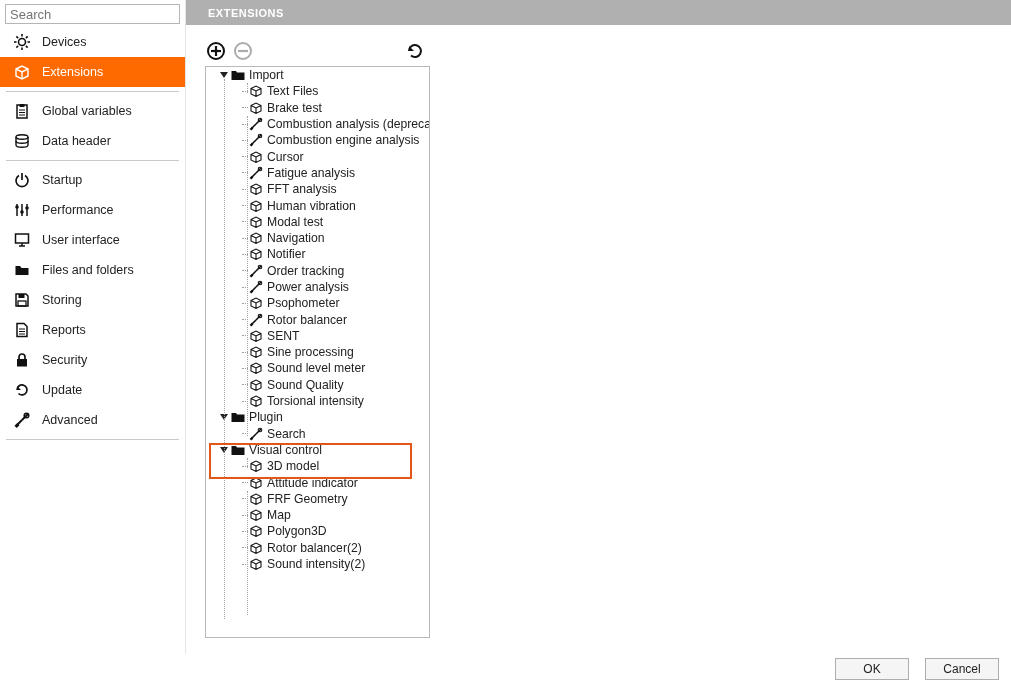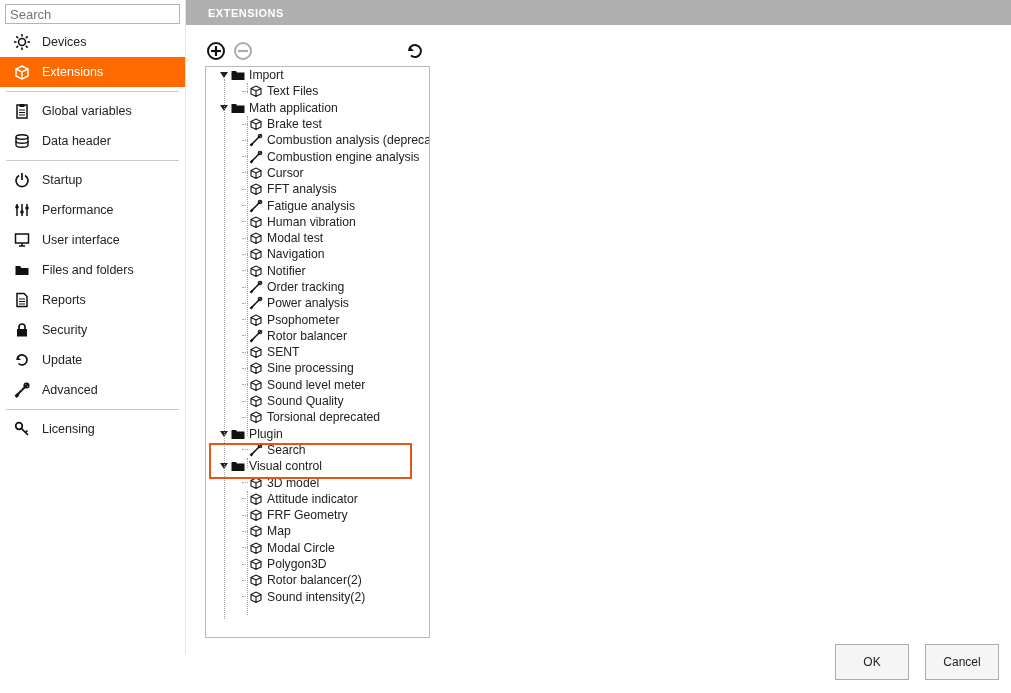--- a/index.html
+++ b/index.html
@@ -163,21 +163,21 @@
 
   .footer-buttons {
     position: absolute;
     right: 12px;
     bottom: 13px;
     display: flex;
     gap: 16px;
   }
   .btn {
     width: 74px;
-    height: 36px;
+    height: 22px;
     border: 1px solid #adadad;
     background: #f5f5f5;
     font-size: 12px;
     display: flex;
     align-items: center;
     justify-content: center;
     cursor: pointer;
   }
 
   
@@ -289,20 +289,30 @@
         <span class="nicon">
           <svg width="18" height="18">
             <path d="M2.5 5 L7 5 L8.5 7 L15.5 7 L15.5 14 L2.5 14 Z" fill="#111"></path>
           </svg>
         </span>
         <span>Files and folders</span>
       </div>
       <div class="nav-item nav-heavy">
         <span class="nicon">
           <svg width="18" height="18">
+            <path d="M3 3 L13 3 L15 5 L15 15 L3 15 Z" stroke="#111" stroke-width="1.5" fill="none"></path>
+            <rect x="5.5" y="3" width="6" height="4" fill="#111"></rect>
+            <rect x="5" y="10" width="8" height="5" stroke="#111" stroke-width="1.3" fill="none"></rect>
+          </svg>
+        </span>
+        <span>Storing</span>
+      </div>
+      <div class="nav-item nav-heavy">
+        <span class="nicon">
+          <svg width="18" height="18">
             <path d="M4 2.5 L11 2.5 L14 5.5 L14 15.5 L4 15.5 Z" stroke="#111" stroke-width="1.5" fill="none"></path>
             <line x1="6" y1="8" x2="12" y2="8" stroke="#111"></line>
             <line x1="6" y1="10.5" x2="12" y2="10.5" stroke="#111"></line>
             <line x1="6" y1="13" x2="12" y2="13" stroke="#111"></line>
           </svg>
         </span>
         <span>Reports</span>
       </div>
       <div class="nav-item nav-heavy">
         <span class="nicon">
@@ -327,30 +337,20 @@
           <svg width="18" height="18">
             <path d="M3 15 L9 9" stroke="#111" stroke-width="2"></path>
             <path d="M15 3 L9 9" stroke="#111" stroke-width="2"></path>
             <circle cx="13.5" cy="4.5" r="2.3" stroke="#111" stroke-width="1.5" fill="none"></circle>
             <rect x="2" y="13" width="4" height="3" transform="rotate(-45 4 14.5)" fill="#111"></rect>
           </svg>
         </span>
         <span>Advanced</span>
       </div>
       <div class="divider"></div>
-      <div class="nav-item nav-heavy">
-        <span class="nicon">
-          <svg width="18" height="18">
-            <circle cx="6" cy="6" r="3.3" stroke="#111" stroke-width="1.7" fill="none"></circle>
-            <line x1="8.3" y1="8.3" x2="15" y2="15" stroke="#111" stroke-width="1.7"></line>
-            <line x1="12.5" y1="12.5" x2="14.5" y2="10.5" stroke="#111" stroke-width="1.7"></line>
-          </svg>
-        </span>
-        <span>Licensing</span>
-      </div>
     </div>
 </div>
 
 <div class="header-strip">
   <span>EXTENSIONS</span>
 </div>
 
 <div class="panel-tools">
   <div class="tool-btn">
     <svg width="20" height="20">
@@ -393,260 +393,247 @@
       <div class="guide" style="left: 41px; top: 16.3px; height: 10.15px;"></div>
       <div class="tree-row indent2">
         <span class="tick"></span>
         <span class="cicon">
           <svg width="14" height="14">
             <path d="M2 4.5 L7 2 L12 4.5 L12 10 L7 12.5 L2 10 Z M2 4.5 L7 7 L12 4.5 M7 7 L7 12.5" stroke="#111" stroke-width="1.1" fill="none"></path>
           </svg>
         </span>
         <span>Text Files</span>
       </div>
+      <div class="guide" style="left: 41px; top: 48.9px; height: 319.85px;"></div>
+      <div class="tree-row indent2">
+        <span class="tick"></span>
+        <span class="cicon">
+          <svg width="14" height="14">
+            <path d="M2 4.5 L7 2 L12 4.5 L12 10 L7 12.5 L2 10 Z M2 4.5 L7 7 L12 4.5 M7 7 L7 12.5" stroke="#111" stroke-width="1.1" fill="none"></path>
+          </svg>
+        </span>
+        <span>Brake test</span>
+      </div>
+      <div class="tree-row indent2">
+        <span class="tick"></span>
+        <span class="cicon">
+          <svg width="14" height="14">
+            <path d="M2 12 L7 7" stroke="#111" stroke-width="1.6"></path>
+            <path d="M12 2 L7 7" stroke="#111" stroke-width="1.6"></path>
+            <circle cx="11" cy="3" r="1.8" stroke="#111" stroke-width="1.1" fill="none"></circle>
+            <rect x="1" y="10.5" width="3" height="2.3" transform="rotate(-45 2.5 11.6)" fill="#111"></rect>
+          </svg>
+        </span>
+        <span>Combustion analysis (deprecated)</span>
+      </div>
+      <div class="tree-row indent2">
+        <span class="tick"></span>
+        <span class="cicon">
+          <svg width="14" height="14">
+            <path d="M2 12 L7 7" stroke="#111" stroke-width="1.6"></path>
+            <path d="M12 2 L7 7" stroke="#111" stroke-width="1.6"></path>
+            <circle cx="11" cy="3" r="1.8" stroke="#111" stroke-width="1.1" fill="none"></circle>
+            <rect x="1" y="10.5" width="3" height="2.3" transform="rotate(-45 2.5 11.6)" fill="#111"></rect>
+          </svg>
+        </span>
+        <span>Combustion engine analysis</span>
+      </div>
+      <div class="tree-row indent2">
+        <span class="tick"></span>
+        <span class="cicon">
+          <svg width="14" height="14">
+            <path d="M2 4.5 L7 2 L12 4.5 L12 10 L7 12.5 L2 10 Z M2 4.5 L7 7 L12 4.5 M7 7 L7 12.5" stroke="#111" stroke-width="1.1" fill="none"></path>
+          </svg>
+        </span>
+        <span>Cursor</span>
+      </div>
+      <div class="tree-row indent2">
+        <span class="tick"></span>
+        <span class="cicon">
+          <svg width="14" height="14">
+            <path d="M2 12 L7 7" stroke="#111" stroke-width="1.6"></path>
+            <path d="M12 2 L7 7" stroke="#111" stroke-width="1.6"></path>
+            <circle cx="11" cy="3" r="1.8" stroke="#111" stroke-width="1.1" fill="none"></circle>
+            <rect x="1" y="10.5" width="3" height="2.3" transform="rotate(-45 2.5 11.6)" fill="#111"></rect>
+          </svg>
+        </span>
+        <span>Fatigue analysis</span>
+      </div>
+      <div class="tree-row indent2">
+        <span class="tick"></span>
+        <span class="cicon">
+          <svg width="14" height="14">
+            <path d="M2 4.5 L7 2 L12 4.5 L12 10 L7 12.5 L2 10 Z M2 4.5 L7 7 L12 4.5 M7 7 L7 12.5" stroke="#111" stroke-width="1.1" fill="none"></path>
+          </svg>
+        </span>
+        <span>FFT analysis</span>
+      </div>
+      <div class="tree-row indent2">
+        <span class="tick"></span>
+        <span class="cicon">
+          <svg width="14" height="14">
+            <path d="M2 4.5 L7 2 L12 4.5 L12 10 L7 12.5 L2 10 Z M2 4.5 L7 7 L12 4.5 M7 7 L7 12.5" stroke="#111" stroke-width="1.1" fill="none"></path>
+          </svg>
+        </span>
+        <span>Human vibration</span>
+      </div>
+      <div class="tree-row indent2">
+        <span class="tick"></span>
+        <span class="cicon">
+          <svg width="14" height="14">
+            <path d="M2 4.5 L7 2 L12 4.5 L12 10 L7 12.5 L2 10 Z M2 4.5 L7 7 L12 4.5 M7 7 L7 12.5" stroke="#111" stroke-width="1.1" fill="none"></path>
+          </svg>
+        </span>
+        <span>Modal test</span>
+      </div>
+      <div class="tree-row indent2">
+        <span class="tick"></span>
+        <span class="cicon">
+          <svg width="14" height="14">
+            <path d="M2 4.5 L7 2 L12 4.5 L12 10 L7 12.5 L2 10 Z M2 4.5 L7 7 L12 4.5 M7 7 L7 12.5" stroke="#111" stroke-width="1.1" fill="none"></path>
+          </svg>
+        </span>
+        <span>Navigation</span>
+      </div>
+      <div class="tree-row indent2">
+        <span class="tick"></span>
+        <span class="cicon">
+          <svg width="14" height="14">
+            <path d="M2 4.5 L7 2 L12 4.5 L12 10 L7 12.5 L2 10 Z M2 4.5 L7 7 L12 4.5 M7 7 L7 12.5" stroke="#111" stroke-width="1.1" fill="none"></path>
+          </svg>
+        </span>
+        <span>Notifier</span>
+      </div>
+      <div class="tree-row indent2">
+        <span class="tick"></span>
+        <span class="cicon">
+          <svg width="14" height="14">
+            <path d="M2 12 L7 7" stroke="#111" stroke-width="1.6"></path>
+            <path d="M12 2 L7 7" stroke="#111" stroke-width="1.6"></path>
+            <circle cx="11" cy="3" r="1.8" stroke="#111" stroke-width="1.1" fill="none"></circle>
+            <rect x="1" y="10.5" width="3" height="2.3" transform="rotate(-45 2.5 11.6)" fill="#111"></rect>
+          </svg>
+        </span>
+        <span>Order tracking</span>
+      </div>
+      <div class="tree-row indent2">
+        <span class="tick"></span>
+        <span class="cicon">
+          <svg width="14" height="14">
+            <path d="M2 12 L7 7" stroke="#111" stroke-width="1.6"></path>
+            <path d="M12 2 L7 7" stroke="#111" stroke-width="1.6"></path>
+            <circle cx="11" cy="3" r="1.8" stroke="#111" stroke-width="1.1" fill="none"></circle>
+            <rect x="1" y="10.5" width="3" height="2.3" transform="rotate(-45 2.5 11.6)" fill="#111"></rect>
+          </svg>
+        </span>
+        <span>Power analysis</span>
+      </div>
+      <div class="tree-row indent2">
+        <span class="tick"></span>
+        <span class="cicon">
+          <svg width="14" height="14">
+            <path d="M2 4.5 L7 2 L12 4.5 L12 10 L7 12.5 L2 10 Z M2 4.5 L7 7 L12 4.5 M7 7 L7 12.5" stroke="#111" stroke-width="1.1" fill="none"></path>
+          </svg>
+        </span>
+        <span>Psophometer</span>
+      </div>
+      <div class="tree-row indent2">
+        <span class="tick"></span>
+        <span class="cicon">
+          <svg width="14" height="14">
+            <path d="M2 12 L7 7" stroke="#111" stroke-width="1.6"></path>
+            <path d="M12 2 L7 7" stroke="#111" stroke-width="1.6"></path>
+            <circle cx="11" cy="3" r="1.8" stroke="#111" stroke-width="1.1" fill="none"></circle>
+            <rect x="1" y="10.5" width="3" height="2.3" transform="rotate(-45 2.5 11.6)" fill="#111"></rect>
+          </svg>
+        </span>
+        <span>Rotor balancer</span>
+      </div>
+      <div class="tree-row indent2">
+        <span class="tick"></span>
+        <span class="cicon">
+          <svg width="14" height="14">
+            <path d="M2 4.5 L7 2 L12 4.5 L12 10 L7 12.5 L2 10 Z M2 4.5 L7 7 L12 4.5 M7 7 L7 12.5" stroke="#111" stroke-width="1.1" fill="none"></path>
+          </svg>
+        </span>
+        <span>SENT</span>
+      </div>
+      <div class="tree-row indent2">
+        <span class="tick"></span>
+        <span class="cicon">
+          <svg width="14" height="14">
+            <path d="M2 4.5 L7 2 L12 4.5 L12 10 L7 12.5 L2 10 Z M2 4.5 L7 7 L12 4.5 M7 7 L7 12.5" stroke="#111" stroke-width="1.1" fill="none"></path>
+          </svg>
+        </span>
+        <span>Sine processing</span>
+      </div>
+      <div class="tree-row indent2">
+        <span class="tick"></span>
+        <span class="cicon">
+          <svg width="14" height="14">
+            <path d="M2 4.5 L7 2 L12 4.5 L12 10 L7 12.5 L2 10 Z M2 4.5 L7 7 L12 4.5 M7 7 L7 12.5" stroke="#111" stroke-width="1.1" fill="none"></path>
+          </svg>
+        </span>
+        <span>Sound level meter</span>
+      </div>
+      <div class="tree-row indent2">
+        <span class="tick"></span>
+        <span class="cicon">
+          <svg width="14" height="14">
+            <path d="M2 4.5 L7 2 L12 4.5 L12 10 L7 12.5 L2 10 Z M2 4.5 L7 7 L12 4.5 M7 7 L7 12.5" stroke="#111" stroke-width="1.1" fill="none"></path>
+          </svg>
+        </span>
+        <span>Sound Quality</span>
+      </div>
+      <div class="tree-row indent2">
+        <span class="tick"></span>
+        <span class="cicon">
+          <svg width="14" height="14">
+            <path d="M2 4.5 L7 2 L12 4.5 L12 10 L7 12.5 L2 10 Z M2 4.5 L7 7 L12 4.5 M7 7 L7 12.5" stroke="#111" stroke-width="1.1" fill="none"></path>
+          </svg>
+        </span>
+        <span>Torsional intensity</span>
+      </div>
       <div class="tree-row indent1">
         <span class="chev">
           <svg width="10" height="10">
             <path d="M1 2 L9 2 L5 8 Z" fill="#222"></path>
           </svg>
         </span>
         <span class="ficon">
           <svg width="14" height="12">
             <path d="M0.5 2 L5 2 L6 3.5 L13.5 3.5 L13.5 11 L0.5 11 Z" fill="#111"></path>
           </svg>
         </span>
-        <span>Math application</span>
-      </div>
-      <div class="guide" style="left: 41px; top: 48.9px; height: 319.85px;"></div>
-      <div class="tree-row indent2">
-        <span class="tick"></span>
-        <span class="cicon">
-          <svg width="14" height="14">
-            <path d="M2 4.5 L7 2 L12 4.5 L12 10 L7 12.5 L2 10 Z M2 4.5 L7 7 L12 4.5 M7 7 L7 12.5" stroke="#111" stroke-width="1.1" fill="none"></path>
-          </svg>
-        </span>
-        <span>Brake test</span>
-      </div>
+        <span>Plugin</span>
+      </div>
+      <div class="guide" style="left: 41px; top: 391.2px; height: 10.15px;"></div>
       <div class="tree-row indent2">
         <span class="tick"></span>
         <span class="cicon">
           <svg width="14" height="14">
             <path d="M2 12 L7 7" stroke="#111" stroke-width="1.6"></path>
             <path d="M12 2 L7 7" stroke="#111" stroke-width="1.6"></path>
             <circle cx="11" cy="3" r="1.8" stroke="#111" stroke-width="1.1" fill="none"></circle>
             <rect x="1" y="10.5" width="3" height="2.3" transform="rotate(-45 2.5 11.6)" fill="#111"></rect>
           </svg>
         </span>
-        <span>Combustion analysis (deprecated)</span>
-      </div>
-      <div class="tree-row indent2">
-        <span class="tick"></span>
-        <span class="cicon">
-          <svg width="14" height="14">
-            <path d="M2 12 L7 7" stroke="#111" stroke-width="1.6"></path>
-            <path d="M12 2 L7 7" stroke="#111" stroke-width="1.6"></path>
-            <circle cx="11" cy="3" r="1.8" stroke="#111" stroke-width="1.1" fill="none"></circle>
-            <rect x="1" y="10.5" width="3" height="2.3" transform="rotate(-45 2.5 11.6)" fill="#111"></rect>
-          </svg>
-        </span>
-        <span>Combustion engine analysis</span>
-      </div>
-      <div class="tree-row indent2">
-        <span class="tick"></span>
-        <span class="cicon">
-          <svg width="14" height="14">
-            <path d="M2 4.5 L7 2 L12 4.5 L12 10 L7 12.5 L2 10 Z M2 4.5 L7 7 L12 4.5 M7 7 L7 12.5" stroke="#111" stroke-width="1.1" fill="none"></path>
-          </svg>
-        </span>
-        <span>Cursor</span>
-      </div>
-      <div class="tree-row indent2">
-        <span class="tick"></span>
-        <span class="cicon">
-          <svg width="14" height="14">
-            <path d="M2 4.5 L7 2 L12 4.5 L12 10 L7 12.5 L2 10 Z M2 4.5 L7 7 L12 4.5 M7 7 L7 12.5" stroke="#111" stroke-width="1.1" fill="none"></path>
-          </svg>
-        </span>
-        <span>FFT analysis</span>
-      </div>
-      <div class="tree-row indent2">
-        <span class="tick"></span>
-        <span class="cicon">
-          <svg width="14" height="14">
-            <path d="M2 12 L7 7" stroke="#111" stroke-width="1.6"></path>
-            <path d="M12 2 L7 7" stroke="#111" stroke-width="1.6"></path>
-            <circle cx="11" cy="3" r="1.8" stroke="#111" stroke-width="1.1" fill="none"></circle>
-            <rect x="1" y="10.5" width="3" height="2.3" transform="rotate(-45 2.5 11.6)" fill="#111"></rect>
-          </svg>
-        </span>
-        <span>Fatigue analysis</span>
-      </div>
-      <div class="tree-row indent2">
-        <span class="tick"></span>
-        <span class="cicon">
-          <svg width="14" height="14">
-            <path d="M2 4.5 L7 2 L12 4.5 L12 10 L7 12.5 L2 10 Z M2 4.5 L7 7 L12 4.5 M7 7 L7 12.5" stroke="#111" stroke-width="1.1" fill="none"></path>
-          </svg>
-        </span>
-        <span>Human vibration</span>
-      </div>
-      <div class="tree-row indent2">
-        <span class="tick"></span>
-        <span class="cicon">
-          <svg width="14" height="14">
-            <path d="M2 4.5 L7 2 L12 4.5 L12 10 L7 12.5 L2 10 Z M2 4.5 L7 7 L12 4.5 M7 7 L7 12.5" stroke="#111" stroke-width="1.1" fill="none"></path>
-          </svg>
-        </span>
-        <span>Modal test</span>
-      </div>
-      <div class="tree-row indent2">
-        <span class="tick"></span>
-        <span class="cicon">
-          <svg width="14" height="14">
-            <path d="M2 4.5 L7 2 L12 4.5 L12 10 L7 12.5 L2 10 Z M2 4.5 L7 7 L12 4.5 M7 7 L7 12.5" stroke="#111" stroke-width="1.1" fill="none"></path>
-          </svg>
-        </span>
-        <span>Navigation</span>
-      </div>
-      <div class="tree-row indent2">
-        <span class="tick"></span>
-        <span class="cicon">
-          <svg width="14" height="14">
-            <path d="M2 4.5 L7 2 L12 4.5 L12 10 L7 12.5 L2 10 Z M2 4.5 L7 7 L12 4.5 M7 7 L7 12.5" stroke="#111" stroke-width="1.1" fill="none"></path>
-          </svg>
-        </span>
-        <span>Notifier</span>
-      </div>
-      <div class="tree-row indent2">
-        <span class="tick"></span>
-        <span class="cicon">
-          <svg width="14" height="14">
-            <path d="M2 12 L7 7" stroke="#111" stroke-width="1.6"></path>
-            <path d="M12 2 L7 7" stroke="#111" stroke-width="1.6"></path>
-            <circle cx="11" cy="3" r="1.8" stroke="#111" stroke-width="1.1" fill="none"></circle>
-            <rect x="1" y="10.5" width="3" height="2.3" transform="rotate(-45 2.5 11.6)" fill="#111"></rect>
-          </svg>
-        </span>
-        <span>Order tracking</span>
-      </div>
-      <div class="tree-row indent2">
-        <span class="tick"></span>
-        <span class="cicon">
-          <svg width="14" height="14">
-            <path d="M2 12 L7 7" stroke="#111" stroke-width="1.6"></path>
-            <path d="M12 2 L7 7" stroke="#111" stroke-width="1.6"></path>
-            <circle cx="11" cy="3" r="1.8" stroke="#111" stroke-width="1.1" fill="none"></circle>
-            <rect x="1" y="10.5" width="3" height="2.3" transform="rotate(-45 2.5 11.6)" fill="#111"></rect>
-          </svg>
-        </span>
-        <span>Power analysis</span>
-      </div>
-      <div class="tree-row indent2">
-        <span class="tick"></span>
-        <span class="cicon">
-          <svg width="14" height="14">
-            <path d="M2 4.5 L7 2 L12 4.5 L12 10 L7 12.5 L2 10 Z M2 4.5 L7 7 L12 4.5 M7 7 L7 12.5" stroke="#111" stroke-width="1.1" fill="none"></path>
-          </svg>
-        </span>
-        <span>Psophometer</span>
-      </div>
-      <div class="tree-row indent2">
-        <span class="tick"></span>
-        <span class="cicon">
-          <svg width="14" height="14">
-            <path d="M2 12 L7 7" stroke="#111" stroke-width="1.6"></path>
-            <path d="M12 2 L7 7" stroke="#111" stroke-width="1.6"></path>
-            <circle cx="11" cy="3" r="1.8" stroke="#111" stroke-width="1.1" fill="none"></circle>
-            <rect x="1" y="10.5" width="3" height="2.3" transform="rotate(-45 2.5 11.6)" fill="#111"></rect>
-          </svg>
-        </span>
-        <span>Rotor balancer</span>
-      </div>
-      <div class="tree-row indent2">
-        <span class="tick"></span>
-        <span class="cicon">
-          <svg width="14" height="14">
-            <path d="M2 4.5 L7 2 L12 4.5 L12 10 L7 12.5 L2 10 Z M2 4.5 L7 7 L12 4.5 M7 7 L7 12.5" stroke="#111" stroke-width="1.1" fill="none"></path>
-          </svg>
-        </span>
-        <span>SENT</span>
-      </div>
-      <div class="tree-row indent2">
-        <span class="tick"></span>
-        <span class="cicon">
-          <svg width="14" height="14">
-            <path d="M2 4.5 L7 2 L12 4.5 L12 10 L7 12.5 L2 10 Z M2 4.5 L7 7 L12 4.5 M7 7 L7 12.5" stroke="#111" stroke-width="1.1" fill="none"></path>
-          </svg>
-        </span>
-        <span>Sine processing</span>
-      </div>
-      <div class="tree-row indent2">
-        <span class="tick"></span>
-        <span class="cicon">
-          <svg width="14" height="14">
-            <path d="M2 4.5 L7 2 L12 4.5 L12 10 L7 12.5 L2 10 Z M2 4.5 L7 7 L12 4.5 M7 7 L7 12.5" stroke="#111" stroke-width="1.1" fill="none"></path>
-          </svg>
-        </span>
-        <span>Sound level meter</span>
-      </div>
-      <div class="tree-row indent2">
-        <span class="tick"></span>
-        <span class="cicon">
-          <svg width="14" height="14">
-            <path d="M2 4.5 L7 2 L12 4.5 L12 10 L7 12.5 L2 10 Z M2 4.5 L7 7 L12 4.5 M7 7 L7 12.5" stroke="#111" stroke-width="1.1" fill="none"></path>
-          </svg>
-        </span>
-        <span>Sound Quality</span>
-      </div>
-      <div class="tree-row indent2">
-        <span class="tick"></span>
-        <span class="cicon">
-          <svg width="14" height="14">
-            <path d="M2 4.5 L7 2 L12 4.5 L12 10 L7 12.5 L2 10 Z M2 4.5 L7 7 L12 4.5 M7 7 L7 12.5" stroke="#111" stroke-width="1.1" fill="none"></path>
-          </svg>
-        </span>
-        <span>Torsional deprecated</span>
+        <span>Search</span>
       </div>
       <div class="tree-row indent1">
         <span class="chev">
           <svg width="10" height="10">
             <path d="M1 2 L9 2 L5 8 Z" fill="#222"></path>
           </svg>
         </span>
         <span class="ficon">
           <svg width="14" height="12">
             <path d="M0.5 2 L5 2 L6 3.5 L13.5 3.5 L13.5 11 L0.5 11 Z" fill="#111"></path>
           </svg>
         </span>
-        <span>Plugin</span>
-      </div>
-      <div class="guide" style="left: 41px; top: 391.2px; height: 10.15px;"></div>
-      <div class="tree-row indent2">
-        <span class="tick"></span>
-        <span class="cicon">
-          <svg width="14" height="14">
-            <path d="M2 12 L7 7" stroke="#111" stroke-width="1.6"></path>
-            <path d="M12 2 L7 7" stroke="#111" stroke-width="1.6"></path>
-            <circle cx="11" cy="3" r="1.8" stroke="#111" stroke-width="1.1" fill="none"></circle>
-            <rect x="1" y="10.5" width="3" height="2.3" transform="rotate(-45 2.5 11.6)" fill="#111"></rect>
-          </svg>
-        </span>
-        <span>Search</span>
-      </div>
-      <div class="tree-row indent1">
-        <span class="chev">
-          <svg width="10" height="10">
-            <path d="M1 2 L9 2 L5 8 Z" fill="#222"></path>
-          </svg>
-        </span>
-        <span class="ficon">
-          <svg width="14" height="12">
-            <path d="M0.5 2 L5 2 L6 3.5 L13.5 3.5 L13.5 11 L0.5 11 Z" fill="#111"></path>
-          </svg>
-        </span>
         <span>Visual control</span>
       </div>
       <div class="guide" style="left: 41px; top: 423.8px; height: 124.25px;"></div>
       <div class="tree-row indent2">
         <span class="tick"></span>
         <span class="cicon">
           <svg width="14" height="14">
             <path d="M2 4.5 L7 2 L12 4.5 L12 10 L7 12.5 L2 10 Z M2 4.5 L7 7 L12 4.5 M7 7 L7 12.5" stroke="#111" stroke-width="1.1" fill="none"></path>
           </svg>
         </span>
@@ -671,29 +658,20 @@
         <span>FRF Geometry</span>
       </div>
       <div class="tree-row indent2">
         <span class="tick"></span>
         <span class="cicon">
           <svg width="14" height="14">
             <path d="M2 4.5 L7 2 L12 4.5 L12 10 L7 12.5 L2 10 Z M2 4.5 L7 7 L12 4.5 M7 7 L7 12.5" stroke="#111" stroke-width="1.1" fill="none"></path>
           </svg>
         </span>
         <span>Map</span>
-      </div>
-      <div class="tree-row indent2">
-        <span class="tick"></span>
-        <span class="cicon">
-          <svg width="14" height="14">
-            <path d="M2 4.5 L7 2 L12 4.5 L12 10 L7 12.5 L2 10 Z M2 4.5 L7 7 L12 4.5 M7 7 L7 12.5" stroke="#111" stroke-width="1.1" fill="none"></path>
-          </svg>
-        </span>
-        <span>Modal Circle</span>
       </div>
       <div class="tree-row indent2">
         <span class="tick"></span>
         <span class="cicon">
           <svg width="14" height="14">
             <path d="M2 4.5 L7 2 L12 4.5 L12 10 L7 12.5 L2 10 Z M2 4.5 L7 7 L12 4.5 M7 7 L7 12.5" stroke="#111" stroke-width="1.1" fill="none"></path>
           </svg>
         </span>
         <span>Polygon3D</span>
       </div>

